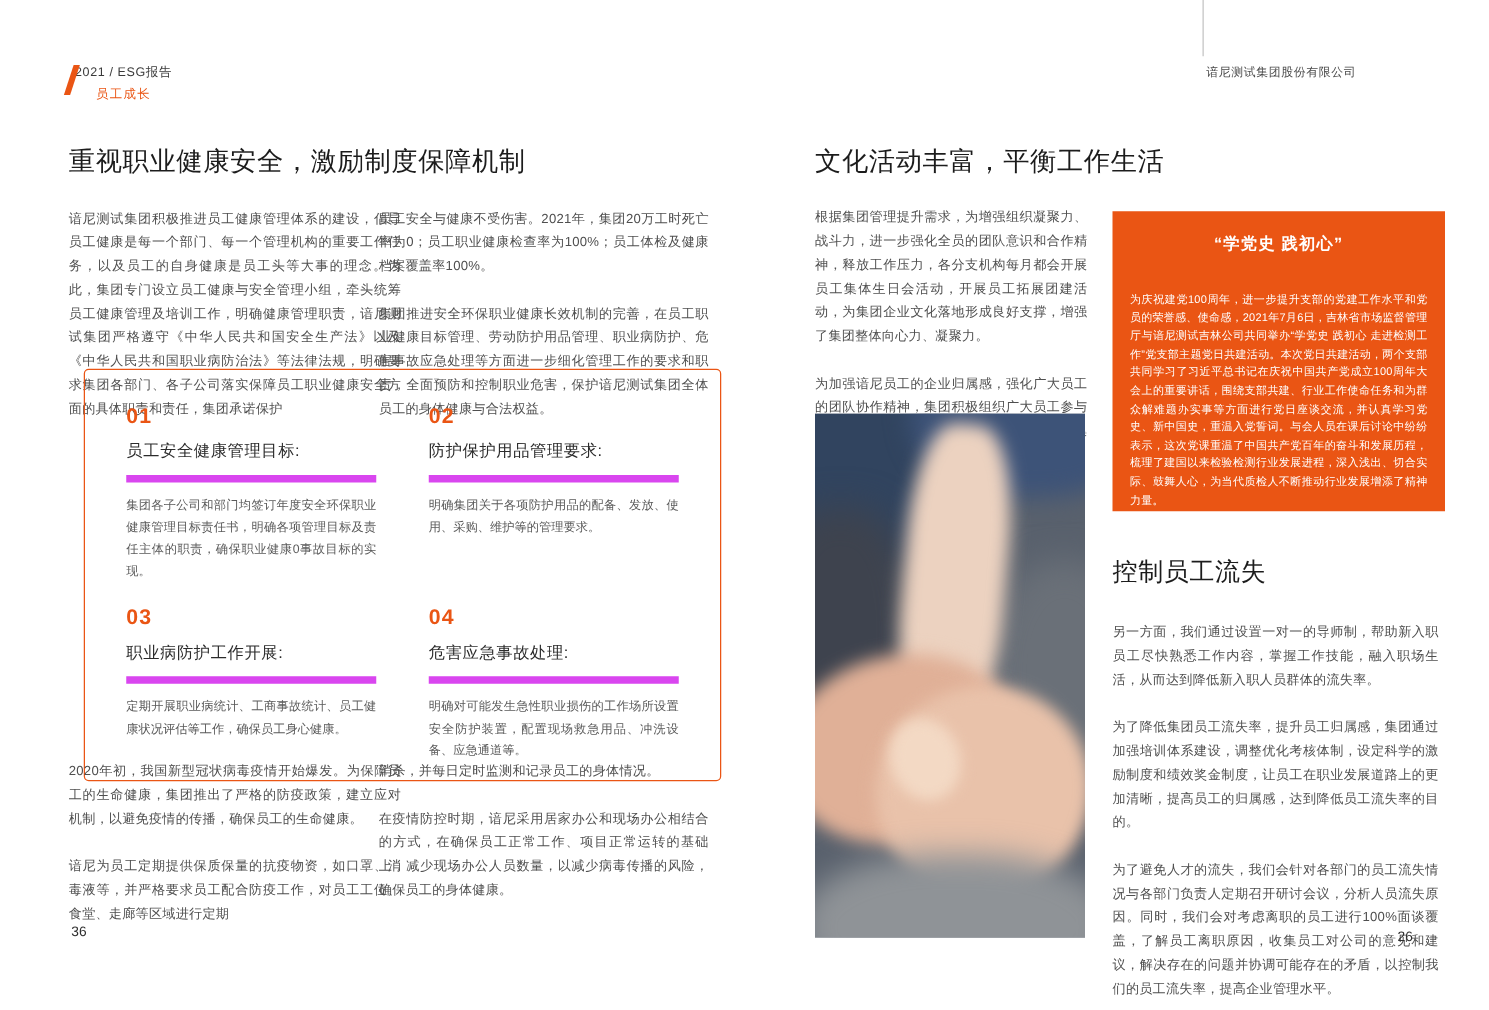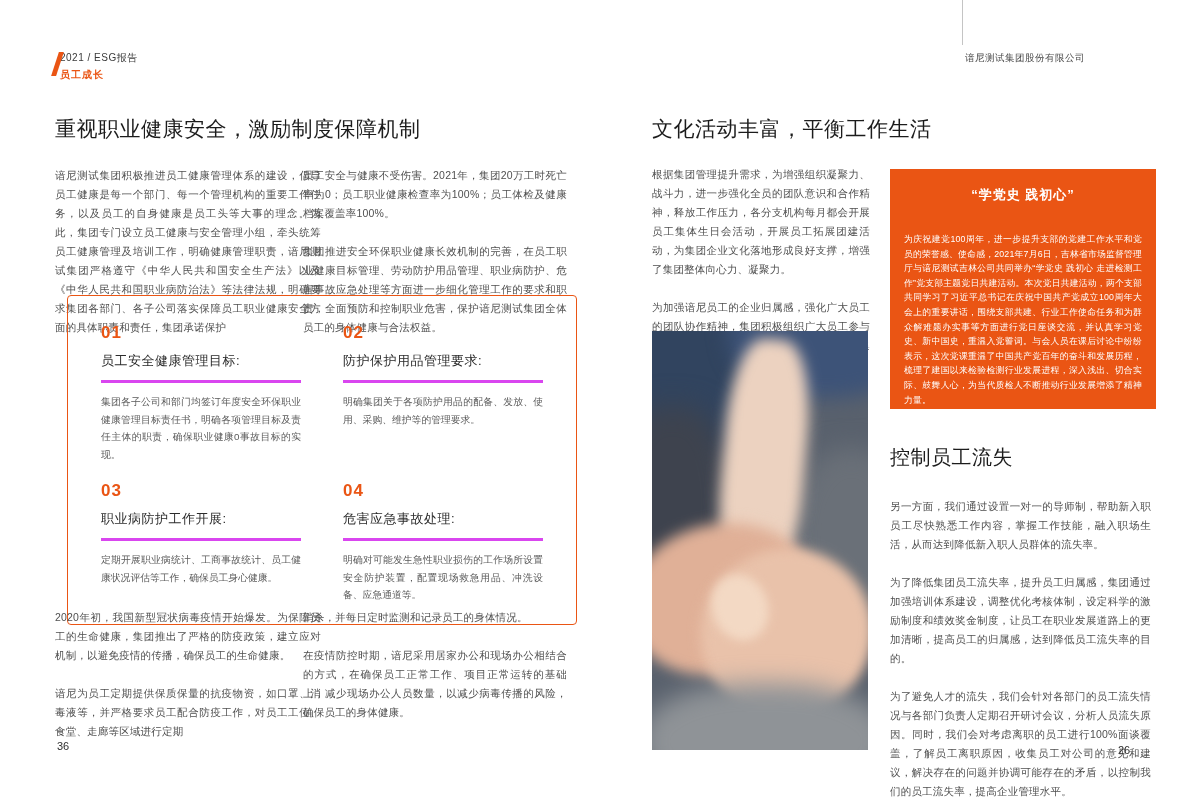--- a/index.html
+++ b/index.html
@@ -4,21 +4,21 @@
 <style>
   :root { --accent:#EA5514; }
   * { margin:0; padding:0; box-sizing:border-box; }
   body { font-family:"Liberation Sans","DejaVu Sans",sans-serif; background:#ffffff; }
   .page { position:relative; width:1191px; height:808px; background:#ffffff; overflow:hidden; }
 
   
   .hdr-left { position:absolute; left:55px; top:51px; display:flex; gap:0; }
   .slash { width:5px; height:24px; background:var(--accent); transform:skewX(-18deg); margin-top:1px; }
   .hdr-line1 { font-size:10px; color:#3a3a3a; letter-spacing:0.5px; }
-  .hdr-line2 { font-size:10px; color:var(--accent); font-weight:700; margin-top:3px; letter-spacing:1px; }
+  .hdr-line2 { font-size:10px; color:var(--accent); font-weight:400; margin-top:3px; letter-spacing:1px;text-align:center; }
   .hdr-vline { position:absolute; left:962px; top:0; width:1px; height:45px; background:#c4c4c4; }
   .hdr-company { position:absolute; left:965px; top:52px; font-size:9.5px; color:#4a4a4a; letter-spacing:0.5px; }
 
   
   .big-title { position:absolute; font-size:21px; font-weight:400; color:#1c1c1c; letter-spacing:0.5px; }
   #title-left  { left:55px; top:115px; }
   #title-right { left:652px; top:115px; }
 
   
   .para { font-size:10.5px; line-height:19px; color:#4f4f4f; text-align:justify; letter-spacing:0.2px; }
@@ -30,21 +30,21 @@
   #covid-col2 { left:303px; top:608px; width:264px; }
   #covid-col1 .para + .para, #covid-col2 .para + .para { margin-top:19px; }
 
   
   .cards-box { position:absolute; left:67px; top:295px; width:510px; height:330px;
     border:1.5px solid var(--accent); border-radius:4px;
     display:grid; grid-template-columns:1fr 1fr; grid-template-rows:1fr 1fr;
     column-gap:42px; row-gap:18px; padding:27px 33px 20px 33px; }
   .card-number { font-size:17px; font-weight:700; color:var(--accent); letter-spacing:1px; }
   .card-title  { font-size:13px; color:#2b2b2b; margin-top:9px; padding-bottom:10px;
-                 border-bottom:3px solid #d946ef; letter-spacing:0.5px; }
+                 border-bottom:6px solid #d946ef; letter-spacing:0.5px; }
   .card-body   { font-size:9.8px; line-height:17.5px; color:#5a5a5a; text-align:justify; margin-top:10px; }
 
   
   #culture-col { left:652px; top:165px; width:218px; }
   #culture-col .para + .para { margin-top:19px; }
 
   .party-box { position:absolute; left:890px; top:169px; width:266px; height:240px;
     background:var(--accent); color:#ffffff; padding:17px 14px 14px 14px; }
   .party-title { text-align:center; font-size:13px; font-weight:700; letter-spacing:1px; }
   .party-body  { margin-top:28px; font-size:8.8px; line-height:14.6px; text-align:justify; letter-spacing:0.2px; }

